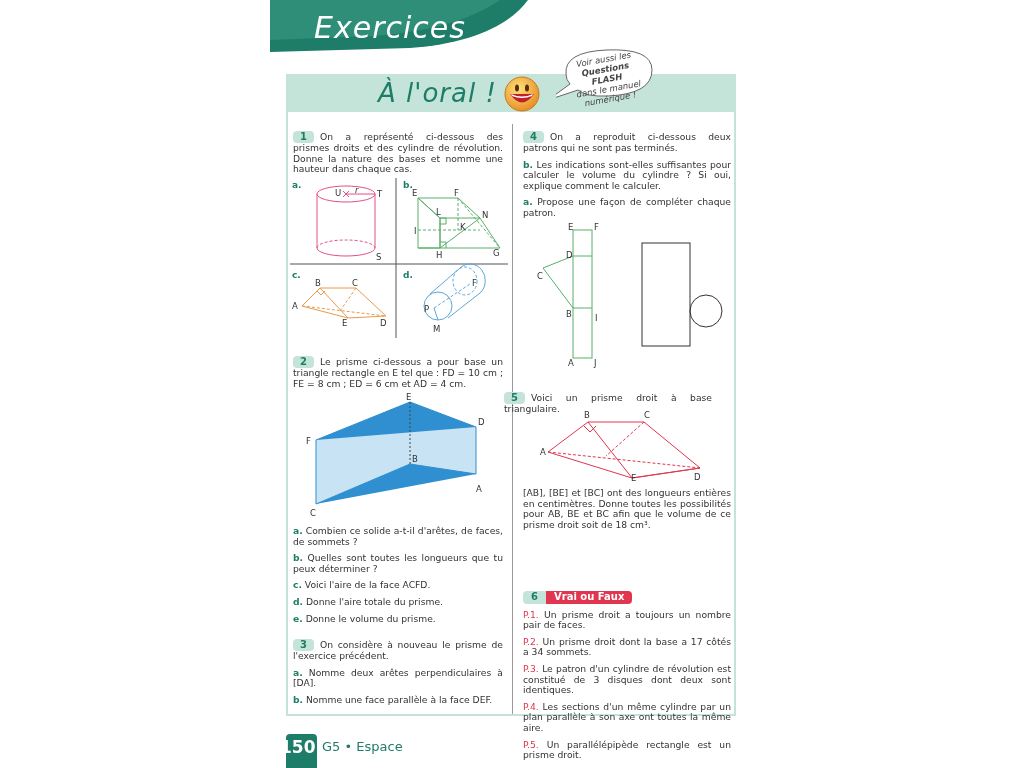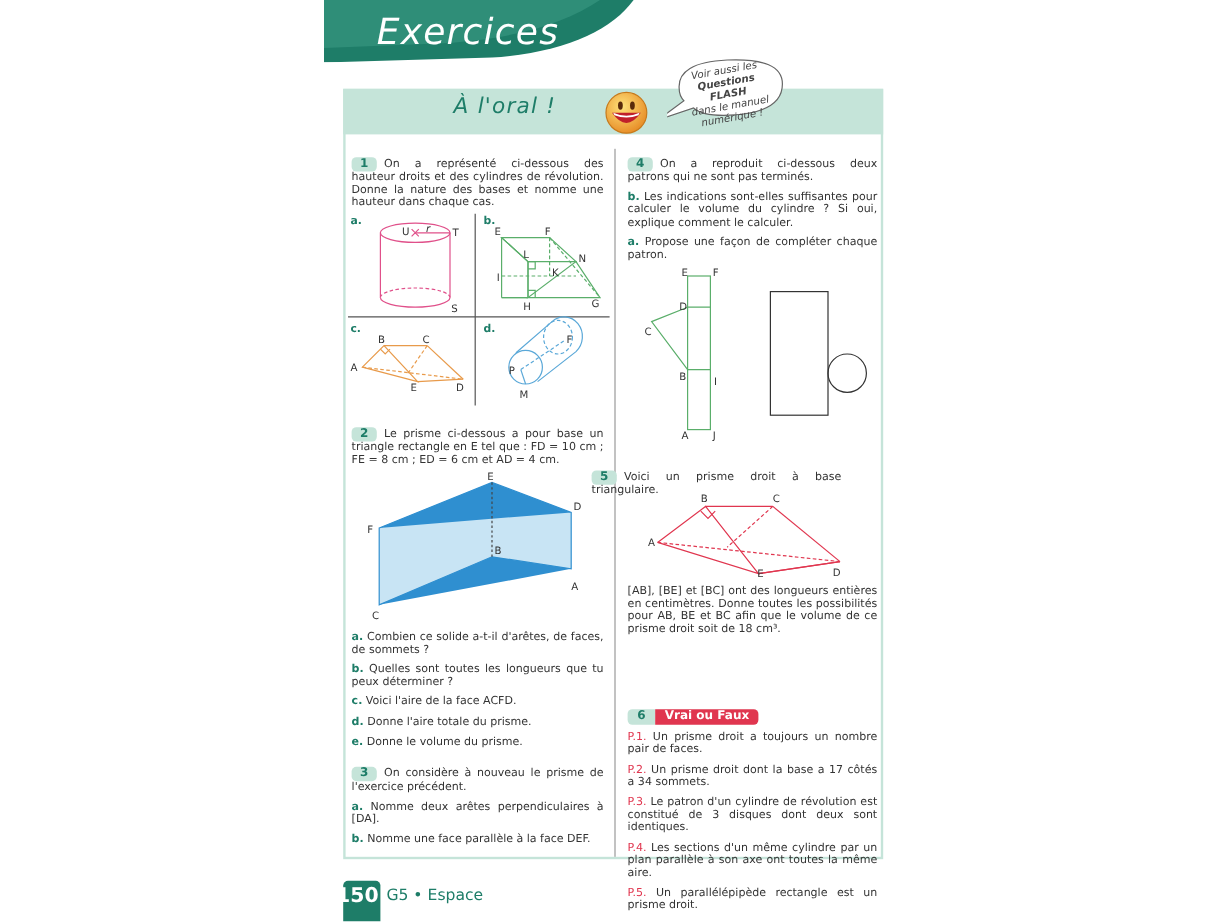--- a/index.html
+++ b/index.html
@@ -3,21 +3,21 @@
 <meta charset="utf-8">
 <style>
   html,body{margin:0;padding:0;background:#ffffff;}
   body{width:1024px;height:768px;position:relative;overflow:hidden;font-family:"DejaVu Sans","Liberation Sans",sans-serif;color:#333;}
   .page{position:absolute;left:242px;top:0;width:540px;height:768px;background:#fff;}
   .banner{position:absolute;left:226px;top:0;width:260px;height:52px;overflow:hidden;margin-left:44px;}
   .banner svg{position:absolute;left:0;top:0;}
   .banner-title{position:absolute;left:44px;top:10px;font-family:"DejaVu Sans",sans-serif;font-style:italic;font-size:30px;color:#fff;letter-spacing:1px;}
   .frame{position:absolute;left:286px;top:74px;width:450px;height:642px;border:2px solid #c5e4d9;background:#fff;box-sizing:border-box;}
   .oral-band{position:absolute;left:286px;top:74px;width:450px;height:38px;background:#c5e4d9;}
-  .oral-title{position:absolute;left:378px;top:78px;font-family:"DejaVu Sans",sans-serif;font-style:italic;font-size:18px;color:#1e7d68;letter-spacing:1px;}
+  .oral-title{position:absolute;left:378px;top:78px;font-family:"DejaVu Sans",sans-serif;font-style:italic;font-size:26px;color:#1e7d68;letter-spacing:1px;}
   .smiley{position:absolute;left:503px;top:75px;}
   .bubble{position:absolute;left:556px;top:44px;}
   .bubble-text{position:absolute;left:566px;top:54px;width:82px;font-family:"DejaVu Sans",sans-serif;font-style:italic;font-size:8.5px;line-height:10px;color:#444;text-align:center;transform:rotate(-10deg);}
   .col-divider{position:absolute;left:512px;top:124px;width:1px;height:590px;background:#9a9a9a;}
   .col{position:absolute;font-size:9.2px;line-height:10.6px;color:#333;text-align:justify;}
   .col p{margin:0 0 6px 0;}
   .num{display:inline-block;background:#c5e4d9;color:#1e7d68;font-weight:bold;font-size:10px;padding:0 7px;border-radius:4px;margin-right:6px;line-height:12px;}
   .lab{color:#1e7d68;font-weight:bold;}
   .labp{color:#e0364f;font-weight:normal;}
   .vf{display:inline-block;}
@@ -67,21 +67,21 @@
 <div class="bubble-text">
   <div>Voir aussi les</div>
   <div style="font-weight:bold">Questions FLASH</div>
   <div>dans le manuel</div>
   <div>numérique !</div>
 </div>
 
 <div class="col-divider"></div>
 
 <div class="col" style="left:293px;top:131px;width:210px;">
-  <p><span class="num">1</span><span>On a représenté ci-dessous des hauteur droits et des cylindres de révolution. Donne la nature des bases et nomme une hauteur dans chaque cas.</span></p>
+  <p><span class="num">1</span><span>On a représenté ci-dessous des prismes droits et des cylindre de révolution. Donne la nature des bases et nomme une hauteur dans chaque cas.</span></p>
 </div>
 
 <svg class="fig" style="left:290px;top:178px;" width="220" height="162">
   <line x1="0" y1="86" x2="218" y2="86" stroke="#555" stroke-width="1"></line>
   <line x1="106" y1="0" x2="106" y2="160" stroke="#555" stroke-width="1"></line>
 
   <g stroke="#e0508a" stroke-width="1" fill="none">
     <ellipse cx="56" cy="16" rx="29" ry="8"></ellipse>
     <line x1="27" y1="16" x2="27" y2="70"></line>
     <line x1="85" y1="16" x2="85" y2="70"></line>
@@ -196,21 +196,21 @@
   <text class="flabel" x="46" y="40">D</text>
   <text class="flabel" x="17" y="61">C</text>
   <text class="flabel" x="46" y="99">B</text>
   <text class="flabel" x="75" y="103">I</text>
   <text class="flabel" x="48" y="148">A</text>
   <text class="flabel" x="74" y="148">J</text>
   <rect x="122" y="25" width="48" height="103" fill="none" stroke="#333" stroke-width="1"></rect>
   <circle cx="186" cy="93" r="16" fill="none" stroke="#333" stroke-width="1"></circle>
 </svg>
 
-<div class="col" style="left:493px;top:392px;width:208px;">
+<div class="col" style="left:504px;top:392px;width:208px;">
   <p><span class="num">5</span><span>Voici un prisme droit à base triangulaire.</span></p>
 </div>
 <svg class="fig" style="left:540px;top:408px;" width="180" height="78">
   <g stroke="#e0364f" stroke-width="1" fill="none">
     <polyline points="8,44 48,14 92,70 8,44"></polyline>
     <line x1="48" y1="14" x2="104" y2="14"></line>
     <line x1="104" y1="14" x2="160" y2="60"></line>
     <line x1="92" y1="70" x2="160" y2="60"></line>
     <line x1="92" y1="70" x2="160" y2="60"></line>
     <line x1="8" y1="44" x2="160" y2="60" stroke-dasharray="3,2"></line>

